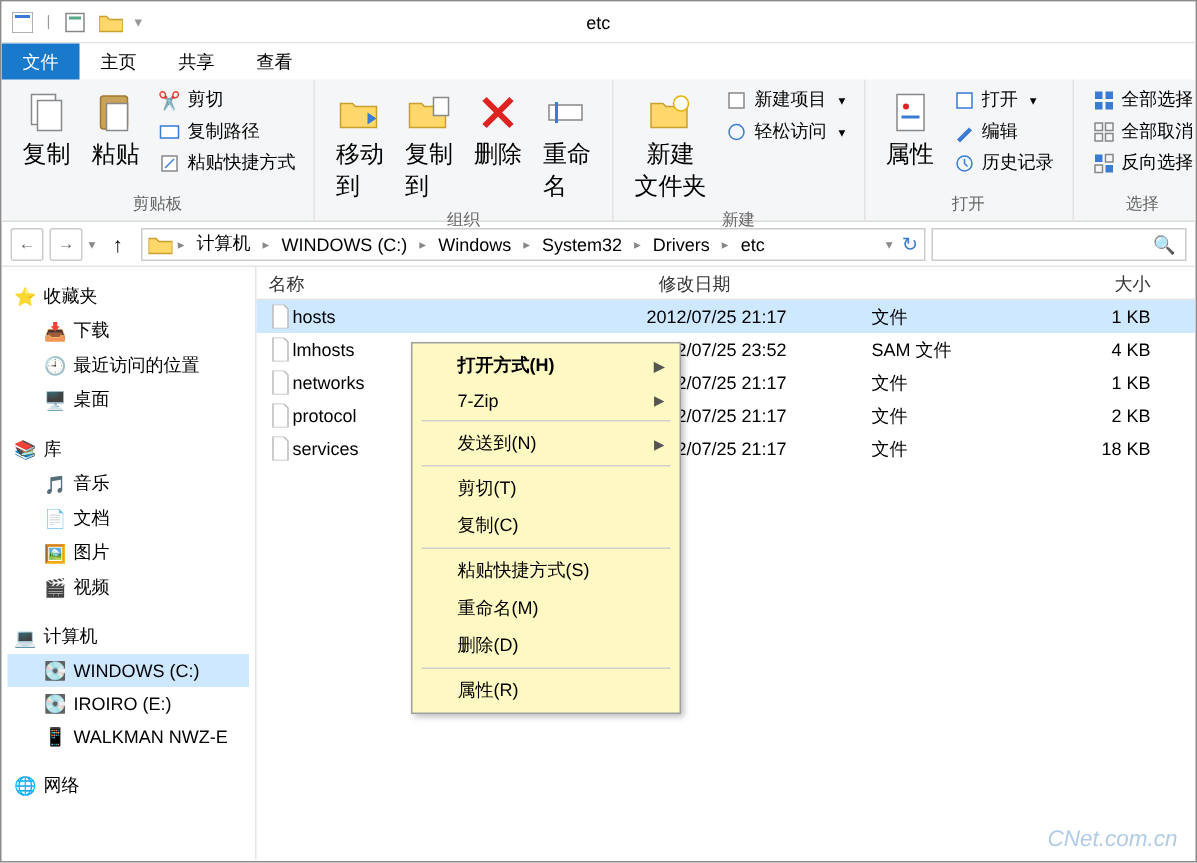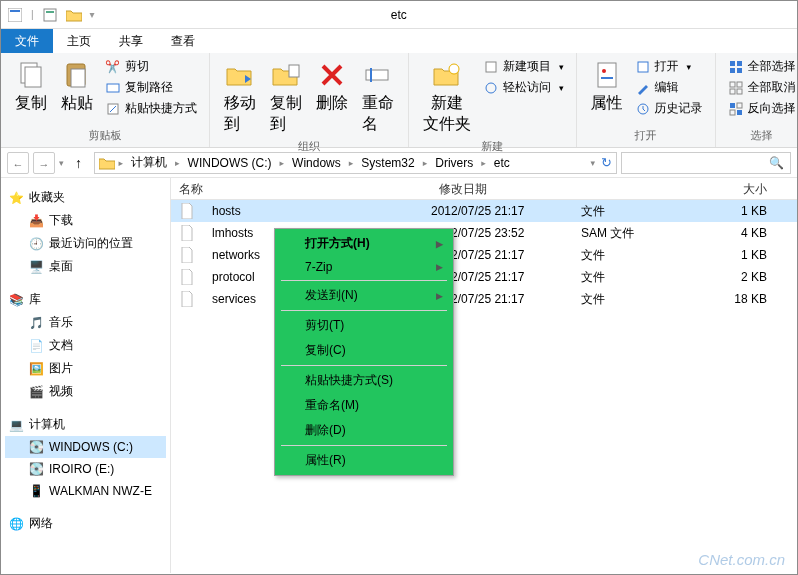--- a/index.html
+++ b/index.html
@@ -41,23 +41,23 @@
 .filearea { flex: 1; display: flex; flex-direction: column; position: relative; }
 .headers { display: flex; border-bottom: 1px solid #e5e5e5; font-size: 12px; color: #333; height: 22px; }
 .headers div { padding: 3px 8px; }
 .col-name { width: 260px; }
 .col-date { width: 150px; }
 .col-type { width: 120px; }
 .col-size { flex: 1; text-align: right; padding-right: 30px !important; }
 .filelist { flex: 1; }
 .file-row { display: flex; align-items: center; font-size: 12px; height: 22px; }
 .file-row.selected { background: #cde8ff; }
-.file-row .col-name { display: flex; align-items: center; gap: 17px; padding-left: 8px; }
-
-.context-menu { position: absolute; left: 273px; top: 227px; width: 180px; background: #22c55e; border: 1px solid #a0a0a0; box-shadow: 2px 2px 4px rgba(0,0,0,0.25); padding: 2px; z-index: 100; }
+.file-row .col-name { display: flex; align-items: center; gap: 0; padding-left: 8px; }
+
+.context-menu { position: absolute; left: 273px; top: 227px; width: 180px; background: #fef9c3; border: 1px solid #a0a0a0; box-shadow: 2px 2px 4px rgba(0,0,0,0.25); padding: 2px; z-index: 100; }
 .menu-item { display: flex; align-items: center; padding: 4px 8px 4px 28px; font-size: 12px; cursor: pointer; position: relative; }
 .menu-item.bold { font-weight: bold; }
 .menu-sep { height: 1px; background: #d0d0d0; margin: 2px 4px; }
 .menu-arrow { margin-left: auto; color: #555; font-size: 9px; }
 .menu-icon { position: absolute; left: 6px; width: 16px; height: 16px; display: flex; align-items: center; justify-content: center; }
 
 .watermark { position: absolute; right: 12px; bottom: 6px; font-size: 15px; color: rgba(80,140,200,0.45); pointer-events: none; font-style: italic; }
 </style>
 </head>
 <body>

